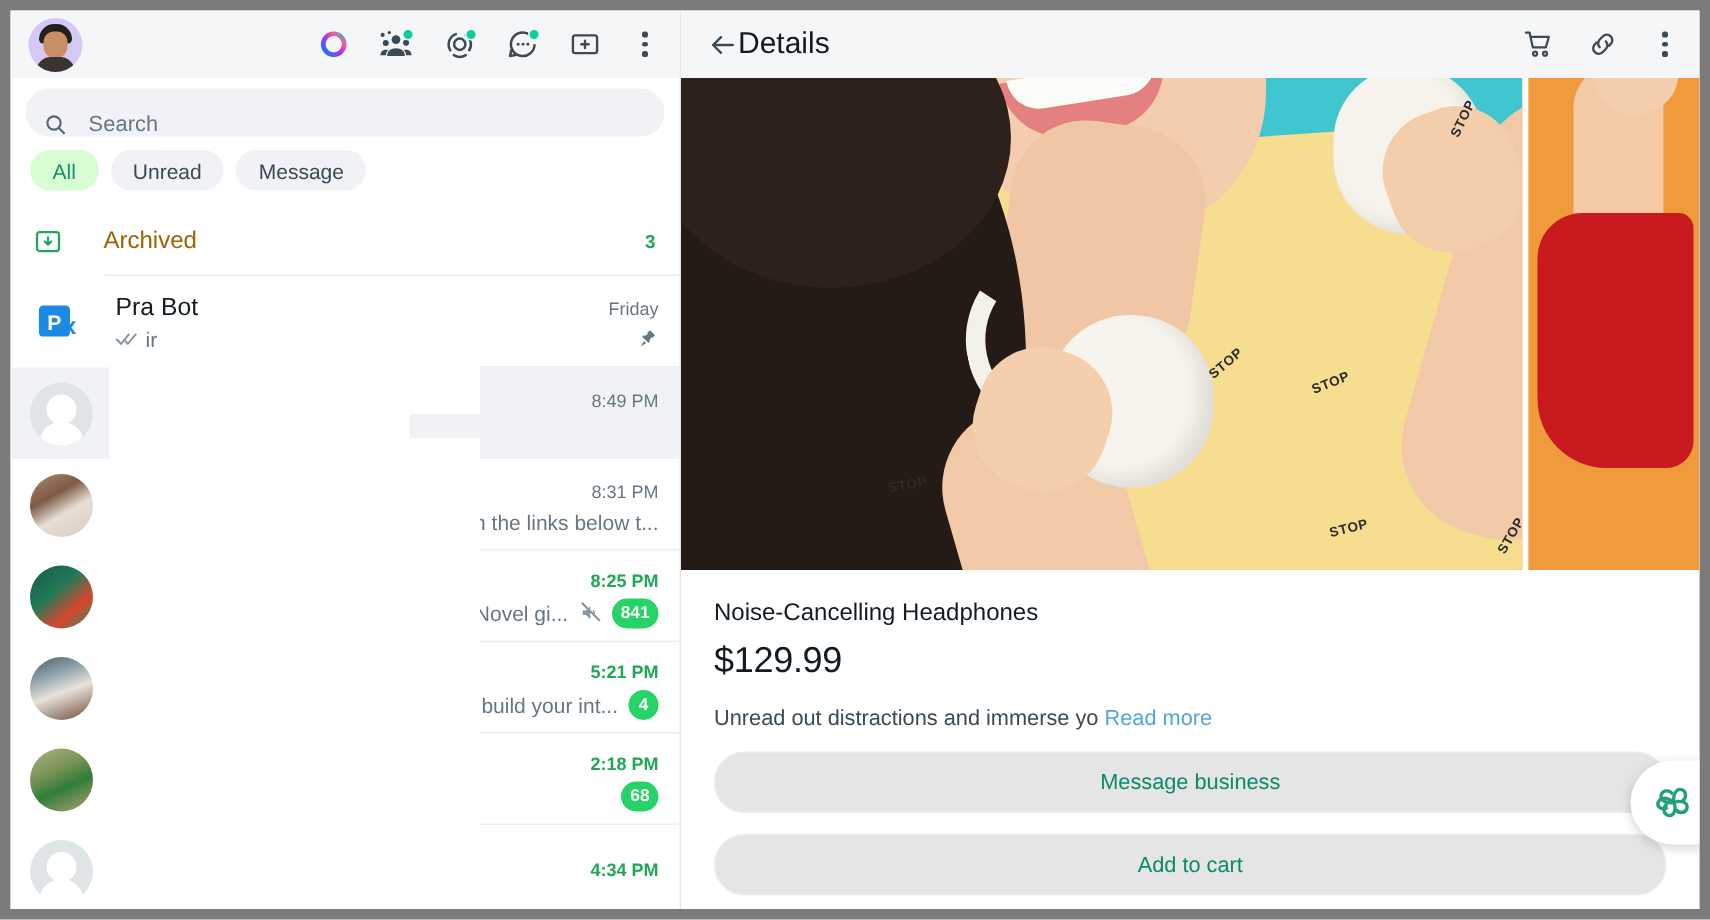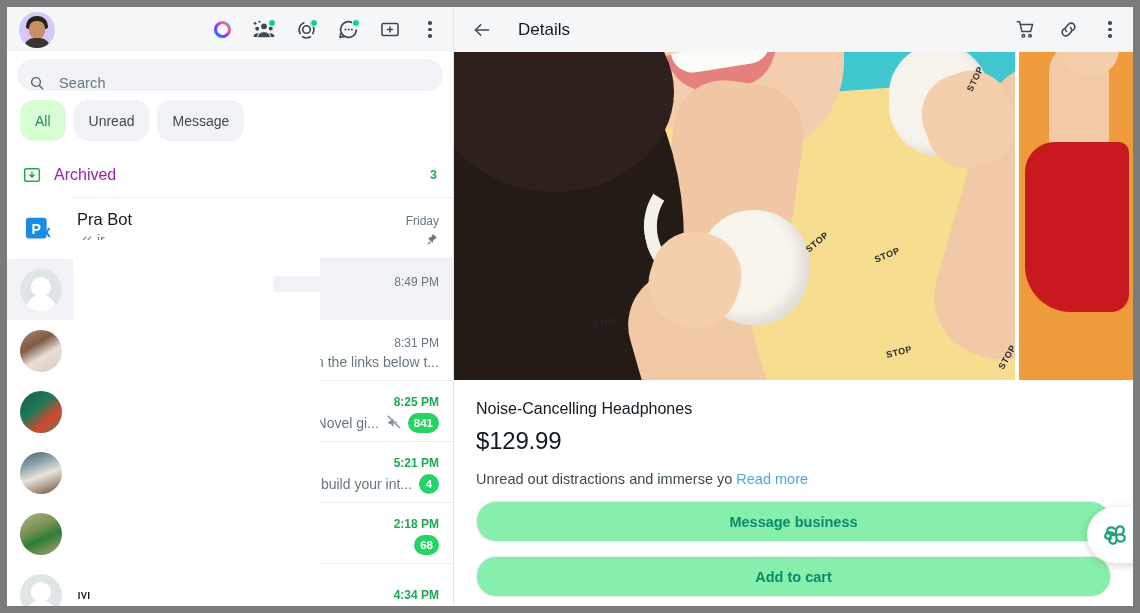--- a/index.html
+++ b/index.html
@@ -59,21 +59,21 @@
   .search-box{
     height:32px;background:#f0f2f5;border-radius:16px;
     display:flex;align-items:flex-end;padding:0 12px;
   }
   .search-ph{
     color:#667781;font-size:14.5px;margin-left:14px;
     letter-spacing:.1px;
   }
   .filters{display:flex;gap:8px;padding:3px 10px 10px 13px;background:#fff;}
   .pill{
-    height:41px;padding:0 15px;border-radius:14px;background:#f0f2f5;
+    height:27px;padding:0 15px;border-radius:14px;background:#f0f2f5;
     color:#3b4a54;font-size:14px;display:flex;align-items:center;cursor:pointer;
   }
   .pill.active{background:#d9fdd3;color:#1a8f6a;}
 
   .chat-scroll{position:relative;background:#fff;}
   .row{
     display:flex;align-items:center;height:61px;
     padding:0 14px 0 13px;box-sizing:border-box;position:relative;cursor:pointer;
   }
   .row.sel{background:#f0f2f5;}
@@ -104,32 +104,32 @@
   .badge{
     background:#25d366;color:#fff;border-radius:10px;min-width:20px;height:20px;
     font-size:11.5px;font-weight:bold;display:flex;align-items:center;justify-content:center;padding:0 6px;box-sizing:border-box;
   }
 
   .archived-row{
     display:flex;align-items:center;height:47px;padding:0 16px 0 15px;
     box-sizing:border-box;position:relative;cursor:pointer;background:#fff;
   }
   .archived-row .sep{position:absolute;left:63px;right:0;bottom:0;height:1px;background:#eceff1;}
-  .arch-label{font-size:16px;color:#a21caf;margin-left:12px;}
+  .arch-label{font-size:16px;color:#a16207;margin-left:27px;}
   .arch-count{margin-left:auto;color:#1fa855;font-size:12.5px;font-weight:bold;}
 
   
   .redact{position:absolute;background:#ffffff;z-index:30;pointer-events:none;}
 
   
   .right{flex:1 1 auto;position:relative;background:#fff;overflow:hidden;}
   .right-header{
     height:45px;background:#f5f6f7;display:flex;align-items:center;padding:0 14px 0 18px;box-sizing:border-box;
   }
-  .rh-title{font-size:17px;color:#111b21;margin-left:26px;}
+  .rh-title{font-size:20px;color:#111b21;}
   .rh-icons{margin-left:auto;display:flex;align-items:center;gap:22px;}
 
   .gallery{display:flex;height:328px;width:100%;}
   .photo1{flex:1 1 auto;position:relative;overflow:hidden;background:#f0e0b8;}
   .photo2{flex:0 0 114px;position:relative;overflow:hidden;background:#ef9a3d;border-left:4px solid #fff;}
 
   
   .p1-bg{position:absolute;inset:0;background:#3fc6cf;}
   .p1-shirt{position:absolute;left:120px;top:40px;width:520px;height:300px;background:#f7dd8f;border-radius:130px 120px 0 0;transform:rotate(-4deg);}
   .p1-hair{position:absolute;left:-70px;top:-40px;width:300px;height:420px;background:#241a16;border-radius:0 55% 45% 0/0 60% 50% 0;}
@@ -154,21 +154,21 @@
 
   .details{padding:20px 22px 0 22px;}
   .p-name{font-size:16px;color:#111b21;}
   .p-price{font-size:24px;color:#111b21;margin-top:9px;letter-spacing:-.2px;}
   .p-desc{font-size:14.5px;color:#3b4a54;margin-top:16px;line-height:1.35;}
   .p-desc2{font-size:14.5px;color:#3b4a54;margin-top:16px;}
   .readmore{color:#53a6db;cursor:pointer;}
   .btn{
     height:39px;margin-top:14px;border:1px solid #e9edef;border-radius:20px;
     display:flex;align-items:center;justify-content:center;
-    color:#0b8a6b;font-size:14.5px;font-weight:bold;cursor:pointer;background:#86efac;
+    color:#0b8a6b;font-size:14.5px;font-weight:normal;cursor:pointer;background:#e5e5e5;
   }
   .fab{
     position:absolute;right:-26px;top:500px;width:72px;height:56px;background:#fff;
     border-radius:28px;box-shadow:0 2px 8px rgba(0,0,0,.18);
     display:flex;align-items:center;justify-content:flex-start;padding-left:12px;box-sizing:border-box;z-index:40;cursor:pointer;
   }
 </style>
 </head>
 <body>
 

